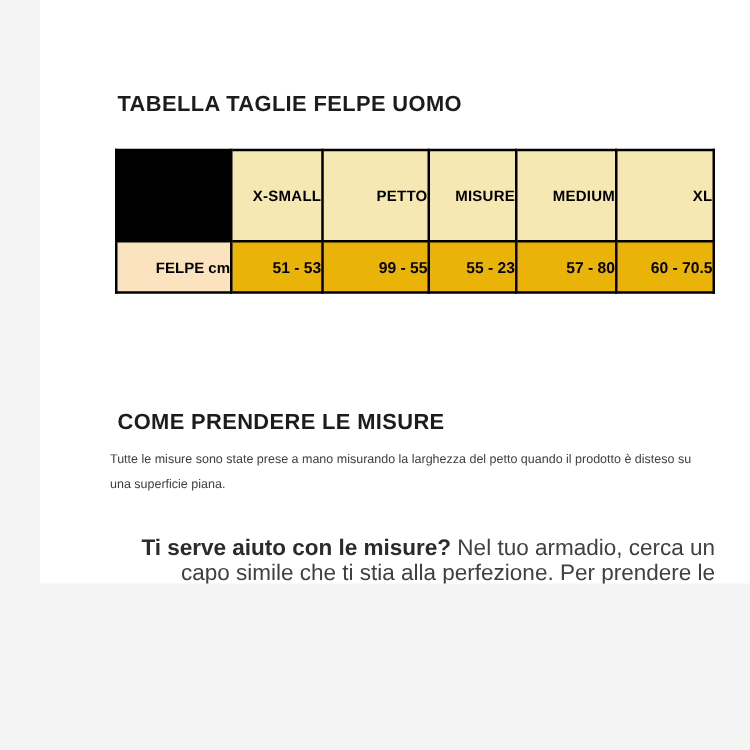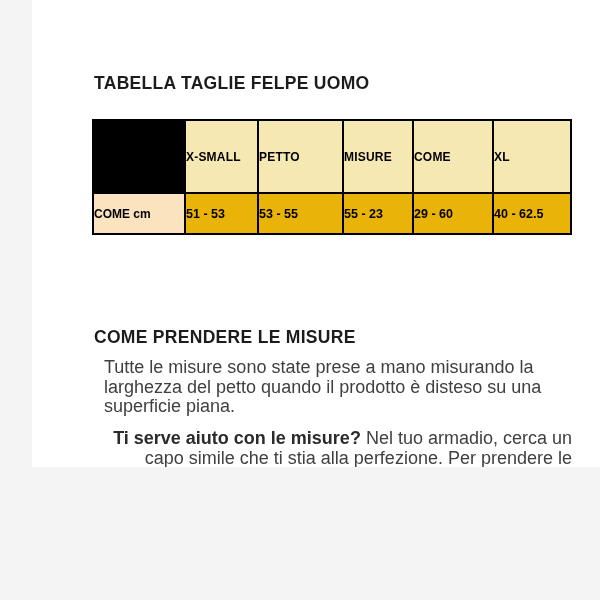--- a/index.html
+++ b/index.html
@@ -38,21 +38,21 @@
   table.size-table {
     position: absolute;
     left: 60px;
     top: 119px;
     border-collapse: collapse;
     table-layout: fixed;
   }
   table.size-table th,
   table.size-table td {
     border: 2px solid var(--table_border);
-    text-align: left;
+    text-align: right;
     vertical-align: middle;
     font-weight: bold;
     color: #000;
   }
   th.corner-cell {
     width: 92px;
     height: 73px;
     background: var(--corner_bg);
     color: var(--corner_text);
     font-size: 12px;
@@ -84,24 +84,24 @@
     left: 62px;
     top: 327px;
     font-size: 17.5px;
     font-weight: bold;
     letter-spacing: 0.3px;
     color: var(--heading_color);
     line-height: 20px;
   }
   .measure-paragraph {
     position: absolute;
-    left: 72px;
+    left: 56px;
     top: 358px;
     width: 478px;
-    font-size: 18px;
+    font-size: 10px;
     line-height: 19.5px;
     color: var(--body_text_color);
   }
   .measure-help-paragraph {
     position: absolute;
     left: 62px;
     top: 429px;
     width: 478px;
     font-size: 18px;
     line-height: 19.5px;
@@ -127,30 +127,30 @@
         <col class="c5">
     </colgroup>
     <tbody>
       <tr>
         <th class="corner-cell">FELPE
 UOMO
 REGULAR</th>
         <th class="size-cell">X-SMALL</th>
         <th class="size-cell">PETTO</th>
         <th class="size-cell">MISURE</th>
-        <th class="size-cell">COME</th>
+        <th class="size-cell">MEDIUM</th>
         <th class="size-cell">XL</th>
       </tr>
       <tr>
-        <td class="row-label-cell">COME cm</td>
+        <td class="row-label-cell">FELPE cm</td>
         <td class="value-cell">51 - 53</td>
-        <td class="value-cell">53 - 55</td>
+        <td class="value-cell">99 - 55</td>
         <td class="value-cell">55 - 23</td>
-        <td class="value-cell">29 - 60</td>
-        <td class="value-cell">40 - 62.5</td>
+        <td class="value-cell">57 - 80</td>
+        <td class="value-cell">60 - 70.5</td>
       </tr>
     </tbody>
   </table>
 
   <h2 class="measure-heading">COME PRENDERE LE MISURE</h2>
 
   <p class="measure-paragraph">Tutte le misure sono state prese a mano misurando la larghezza del petto quando il prodotto è disteso su una superficie piana.</p>
 
   <p class="measure-help-paragraph"><strong>Ti serve aiuto con le misure?</strong><span> Nel tuo armadio, cerca un capo simile che ti stia alla perfezione. Per prendere le misure, stendilo su una superficie piana senza tirare il tessuto e misura il petto dal punto A al punto B</span></p>
 

